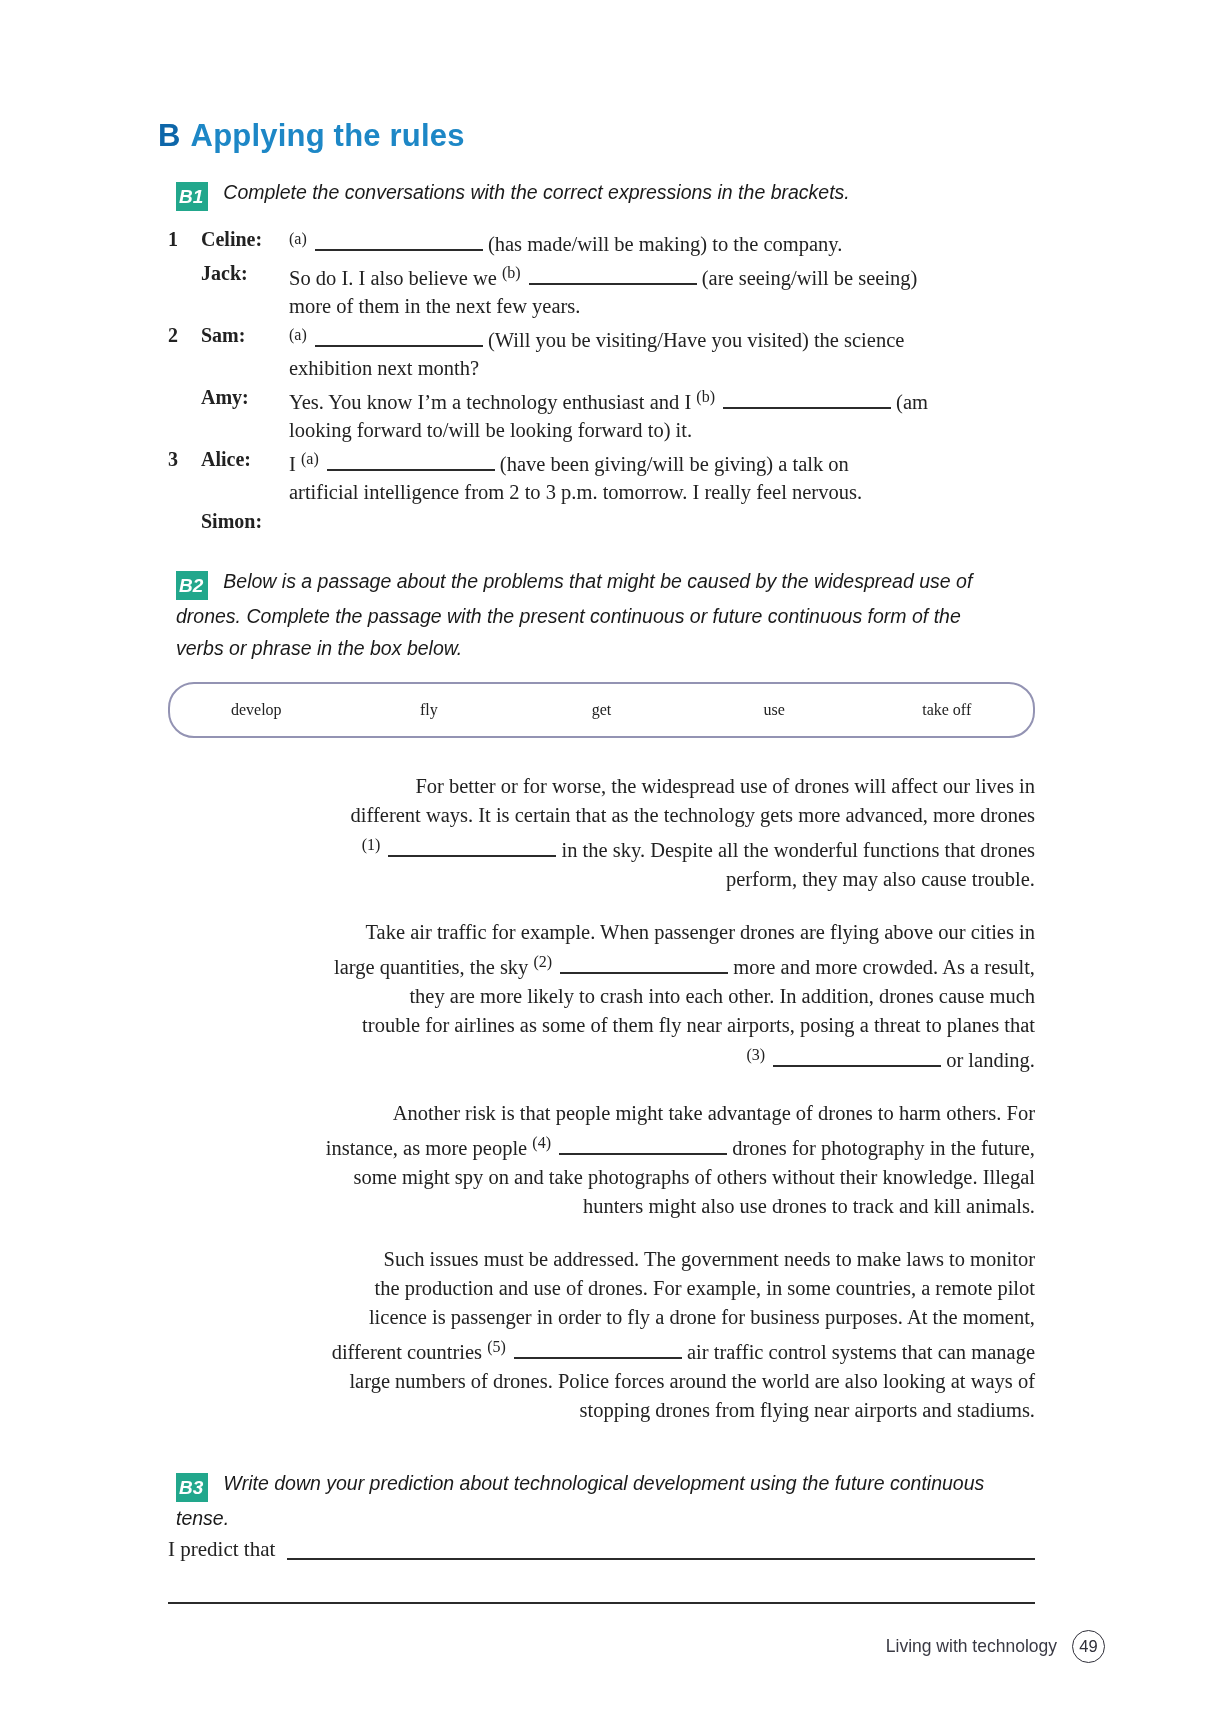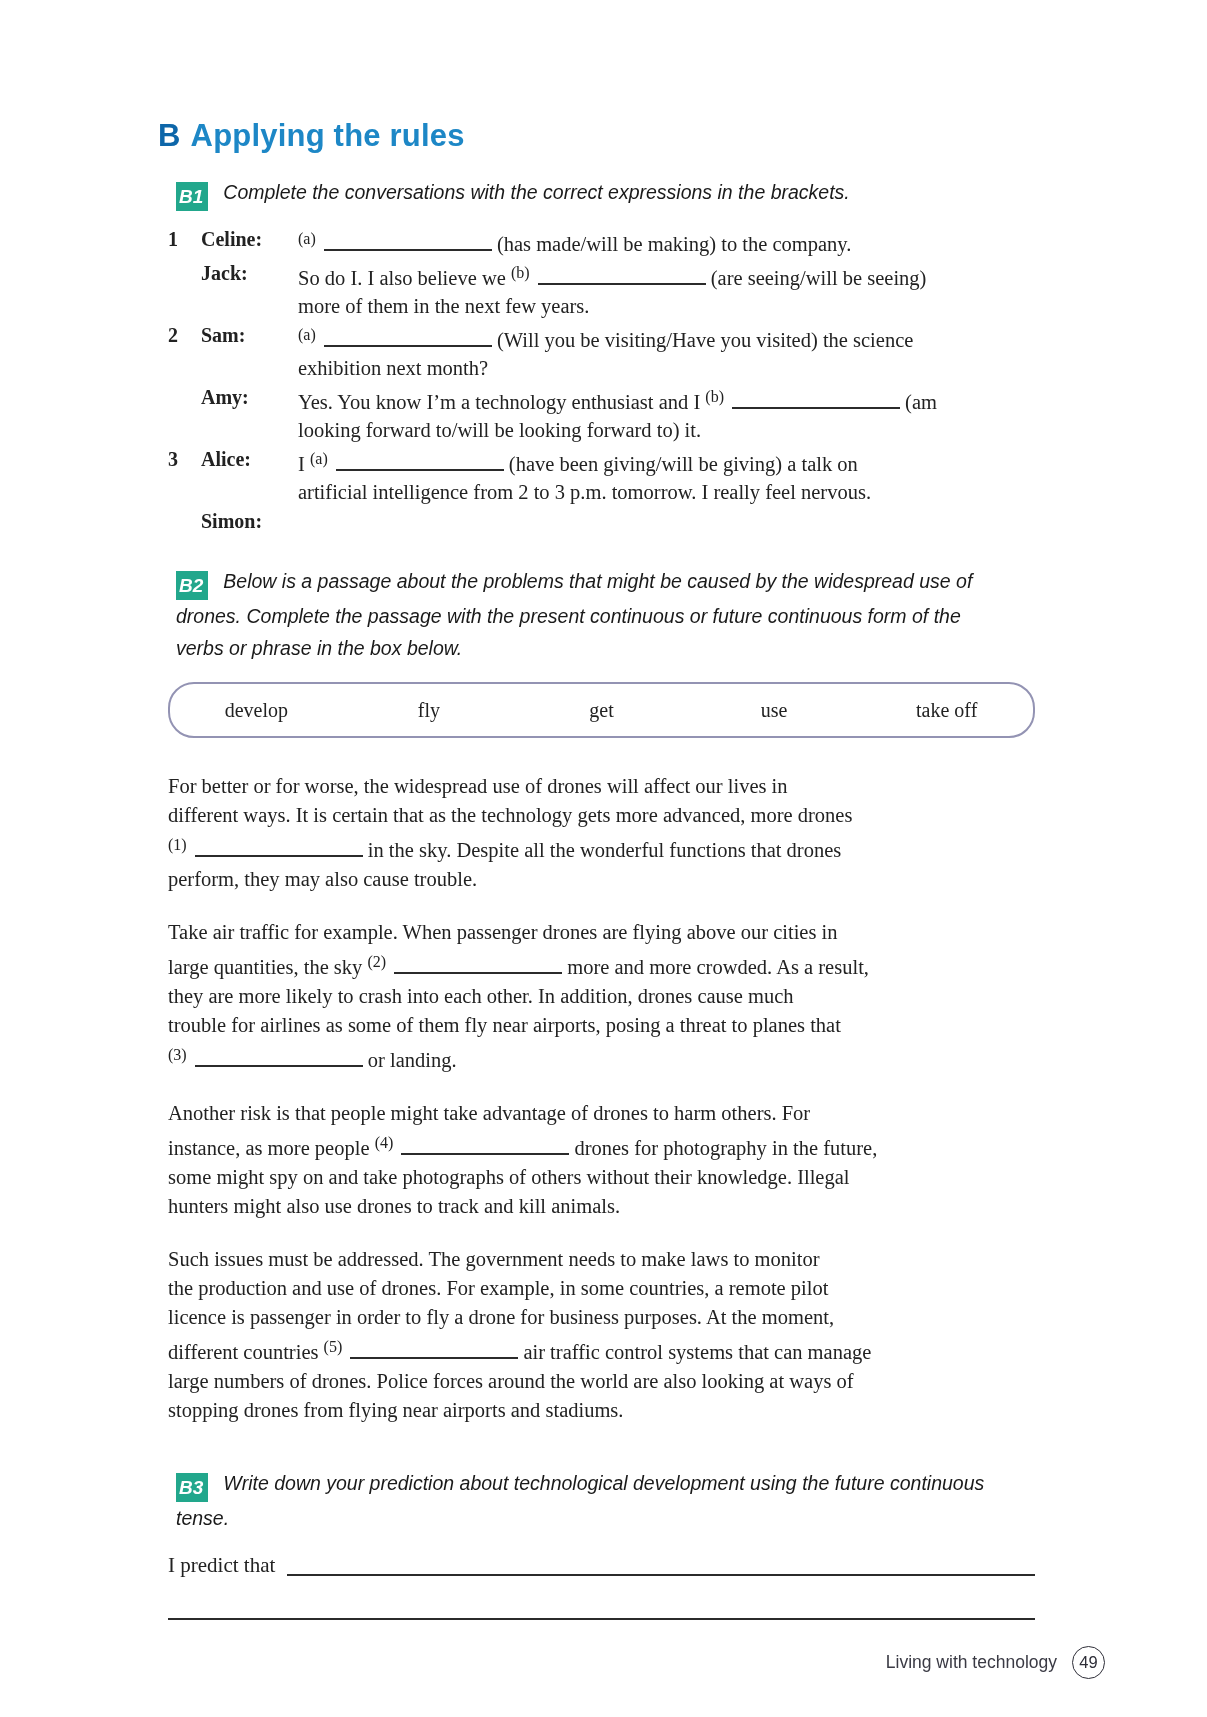--- a/index.html
+++ b/index.html
@@ -41,24 +41,24 @@
     font-family:"Liberation Sans",sans-serif;
     font-style:italic;
     font-size:19.5px;
     line-height:32px;
     color:#1a1a1a;
     padding-left:8px;
   }
   .exercise-head{margin-bottom:14px;}
   .dlg-item{display:grid;grid-template-columns:33px 1fr;}
   .dlg-num{font-weight:bold;font-size:20px;line-height:28.5px;}
-  .turn{display:grid;grid-template-columns:88px 1fr;gap:9px;}
+  .turn{display:grid;grid-template-columns:88px 1fr;}
   .speaker{font-weight:bold;font-size:20px;line-height:28.5px;}
   .dlg-line,.passage-line{font-size:20.5px;line-height:28.5px;white-space:nowrap;}
-  .passage-line{line-height:29px;}
+  .passage-line{line-height:29px;text-align:right;}
   .sup{
     font-size:16px;
     vertical-align:7px;
     margin-right:8px;
   }
   .blank{
     display:inline-block;
     width:168px;
     height:3px;
     border-bottom:2px solid #2b2b2b;
@@ -67,29 +67,28 @@
   .b2-head{margin-top:30px;}
   .word-box{
     border:2px solid var(--box-border,#9393b3);
     border-radius:26px;
     height:52px;
     margin:18px 0 34px 0;
     display:grid;
     grid-template-columns:repeat(5,1fr);
     align-items:center;
     text-align:center;
-    font-size:20px;
+    font-size:16px;
   }
   .word-box .word{display:block;}
   .para{margin:0 0 24px 0;}
   .b3-head{margin-top:42px;}
   .predict-row{
     display:flex;
     align-items:baseline;
-    margin-top:16px;
     font-size:21px;
     line-height:30px;
   }
   .predict-row .fill{
     flex:1;
     height:3px;
     border-bottom:2px solid #2b2b2b;
     margin-left:12px;
     align-self:flex-end;
     margin-bottom:4px;

